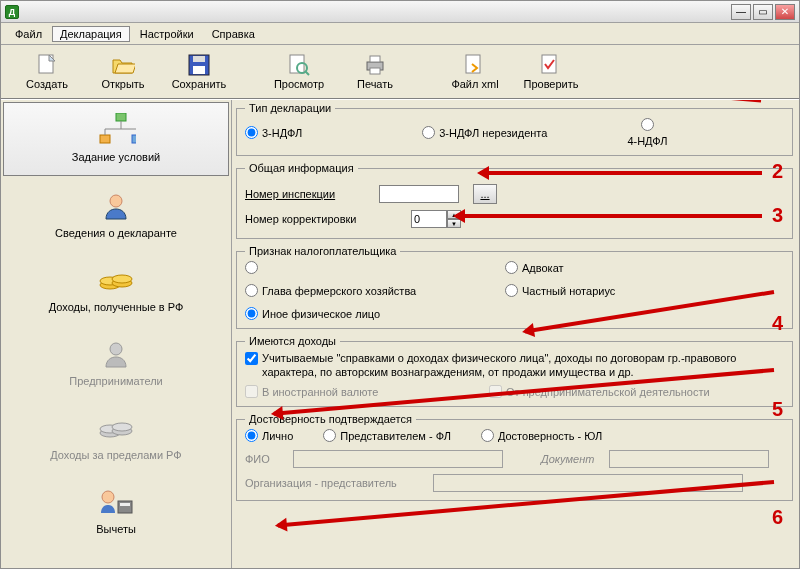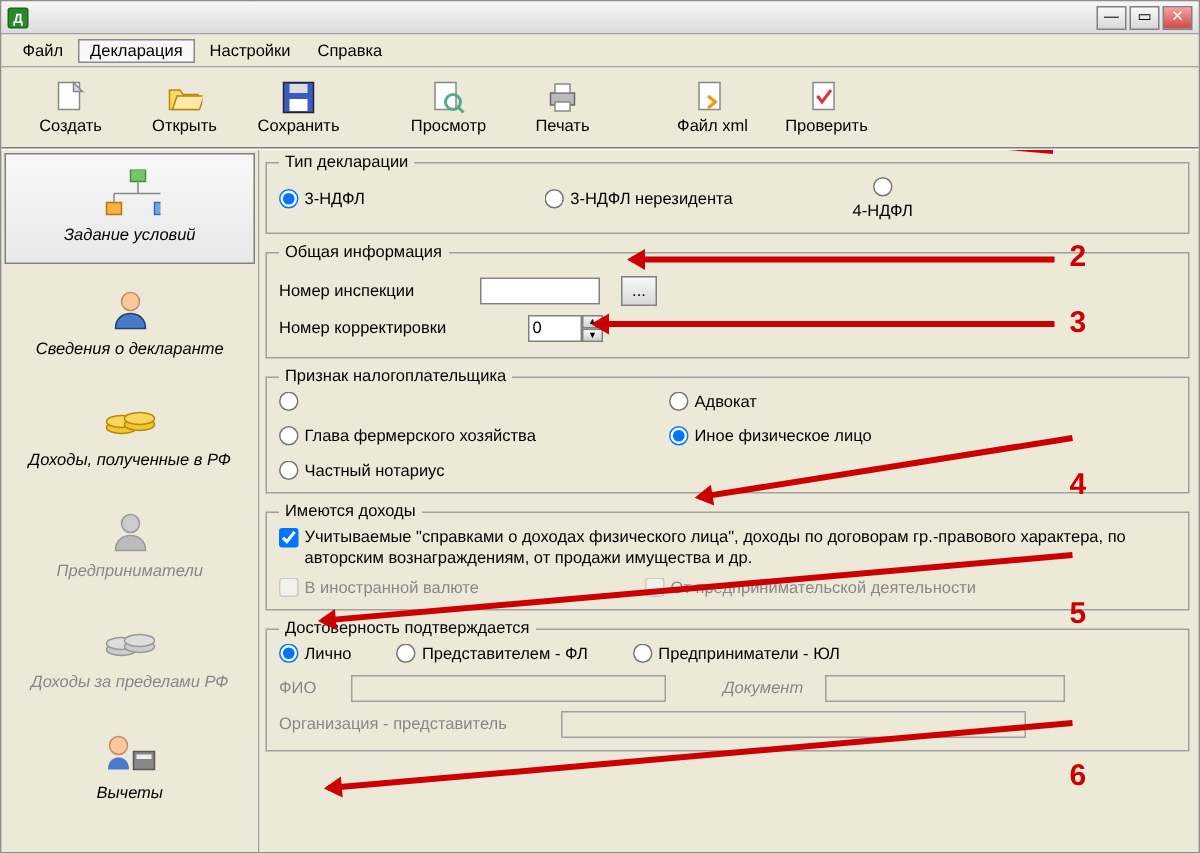--- a/index.html
+++ b/index.html
@@ -76,28 +76,27 @@
   }
   .tool-btn .ticon { width:24px; height:22px; display:flex; align-items:center; justify-content:center; }
   .tool-btn .tlabel { font-size:11px; }
   .content {
     flex:1;
     display:flex;
     overflow:hidden;
     border-top:1px solid #fff;
   }
   .sidebar {
-    width: 172px;
+    width: 231px;
     background:#ece9d8;
     border-right:1px solid #a0a0a0;
     display:flex;
     flex-direction:column;
     align-items:stretch;
     padding-top:0;
-    font-style:italic;
   }
   .side-btn {
     height: 74px;
     display:flex;
     flex-direction:column;
     align-items:center;
     justify-content:center;
     gap:6px;
     cursor:pointer;
     border-bottom: none;
@@ -334,21 +333,21 @@
           </label>
           <label class="radio-item" style="margin-left:40px;flex-direction:column;">
             <input type="radio" name="dt" style="">
             <span>4-НДФЛ</span>
           </label>
         </div>
       </fieldset>
 
       <fieldset>
         <legend>Общая информация</legend>
-        <div class="row" style="margin:6px 0;">
+        <div class="row" style="margin:6px 0;text-decoration:underline;">
           <span style="width:120px">Номер инспекции</span>
           <input class="txt" style="width: 80px;" value="">
           <button class="browse-btn">...</button>
         </div>
         <div class="row" style="margin:4px 0 2px 0;">
           <span style="width:120px">Номер корректировки</span>
           <div class="spinner" style="margin-left:32px;">
             <input class="txt" style="width: 36px;" value="0">
             <div class="spin-btns">
               <div class="spin-btn">▲</div>
@@ -366,26 +365,26 @@
             </label>
           <label class="radio-item">
               <input type="radio" name="tp" style="">
               <span>Адвокат</span>
             </label>
           <label class="radio-item">
               <input type="radio" name="tp" style="">
               <span>Глава фермерского хозяйства</span>
             </label>
           <label class="radio-item">
+              <input type="radio" name="tp" style="">
+              <span>Частный нотариус</span>
+            </label>
+          <label class="radio-item">
               <input type="radio" name="tp" checked="" style="">
               <span>Иное физическое лицо</span>
-            </label>
-          <label class="radio-item">
-              <input type="radio" name="tp" style="">
-              <span>Частный нотариус</span>
             </label>
         </div>
       </fieldset>
 
       <fieldset>
         <legend>Имеются доходы</legend>
         <label class="check-item" style="align-items:flex-start;">
           <input type="checkbox" checked="" style="margin-top: 1px;">
           <span style="line-height:14px;">Учитываемые "справками о доходах физического лица", доходы по договорам гр.-правового характера, по авторским вознаграждениям, от продажи имущества и др.</span>
         </label>
@@ -407,21 +406,21 @@
           <label class="radio-item">
               <input type="radio" name="cf" checked="" style="">
               <span>Лично</span>
             </label>
           <label class="radio-item">
               <input type="radio" name="cf" style="">
               <span>Представителем - ФЛ</span>
             </label>
           <label class="radio-item">
               <input type="radio" name="cf" style="">
-              <span>Предприниматели - ЮЛ</span>
+              <span>Достоверность - ЮЛ</span>
             </label>
         </div>
         <div class="row" style="margin-top:8px; gap:8px;">
           <span class="grey-label" style="width:40px">ФИО</span>
           <input class="txt disabled" style="width: 210px;" disabled="">
           <span class="grey-label" style="width:60px; margin-left:30px;font-style:italic;">Документ</span>
           <input class="txt disabled" style="width: 160px;" disabled="">
         </div>
         <div class="row" style="margin-top:6px; gap:8px;">
           <span class="grey-label" style="width:180px">Организация - представитель</span>

